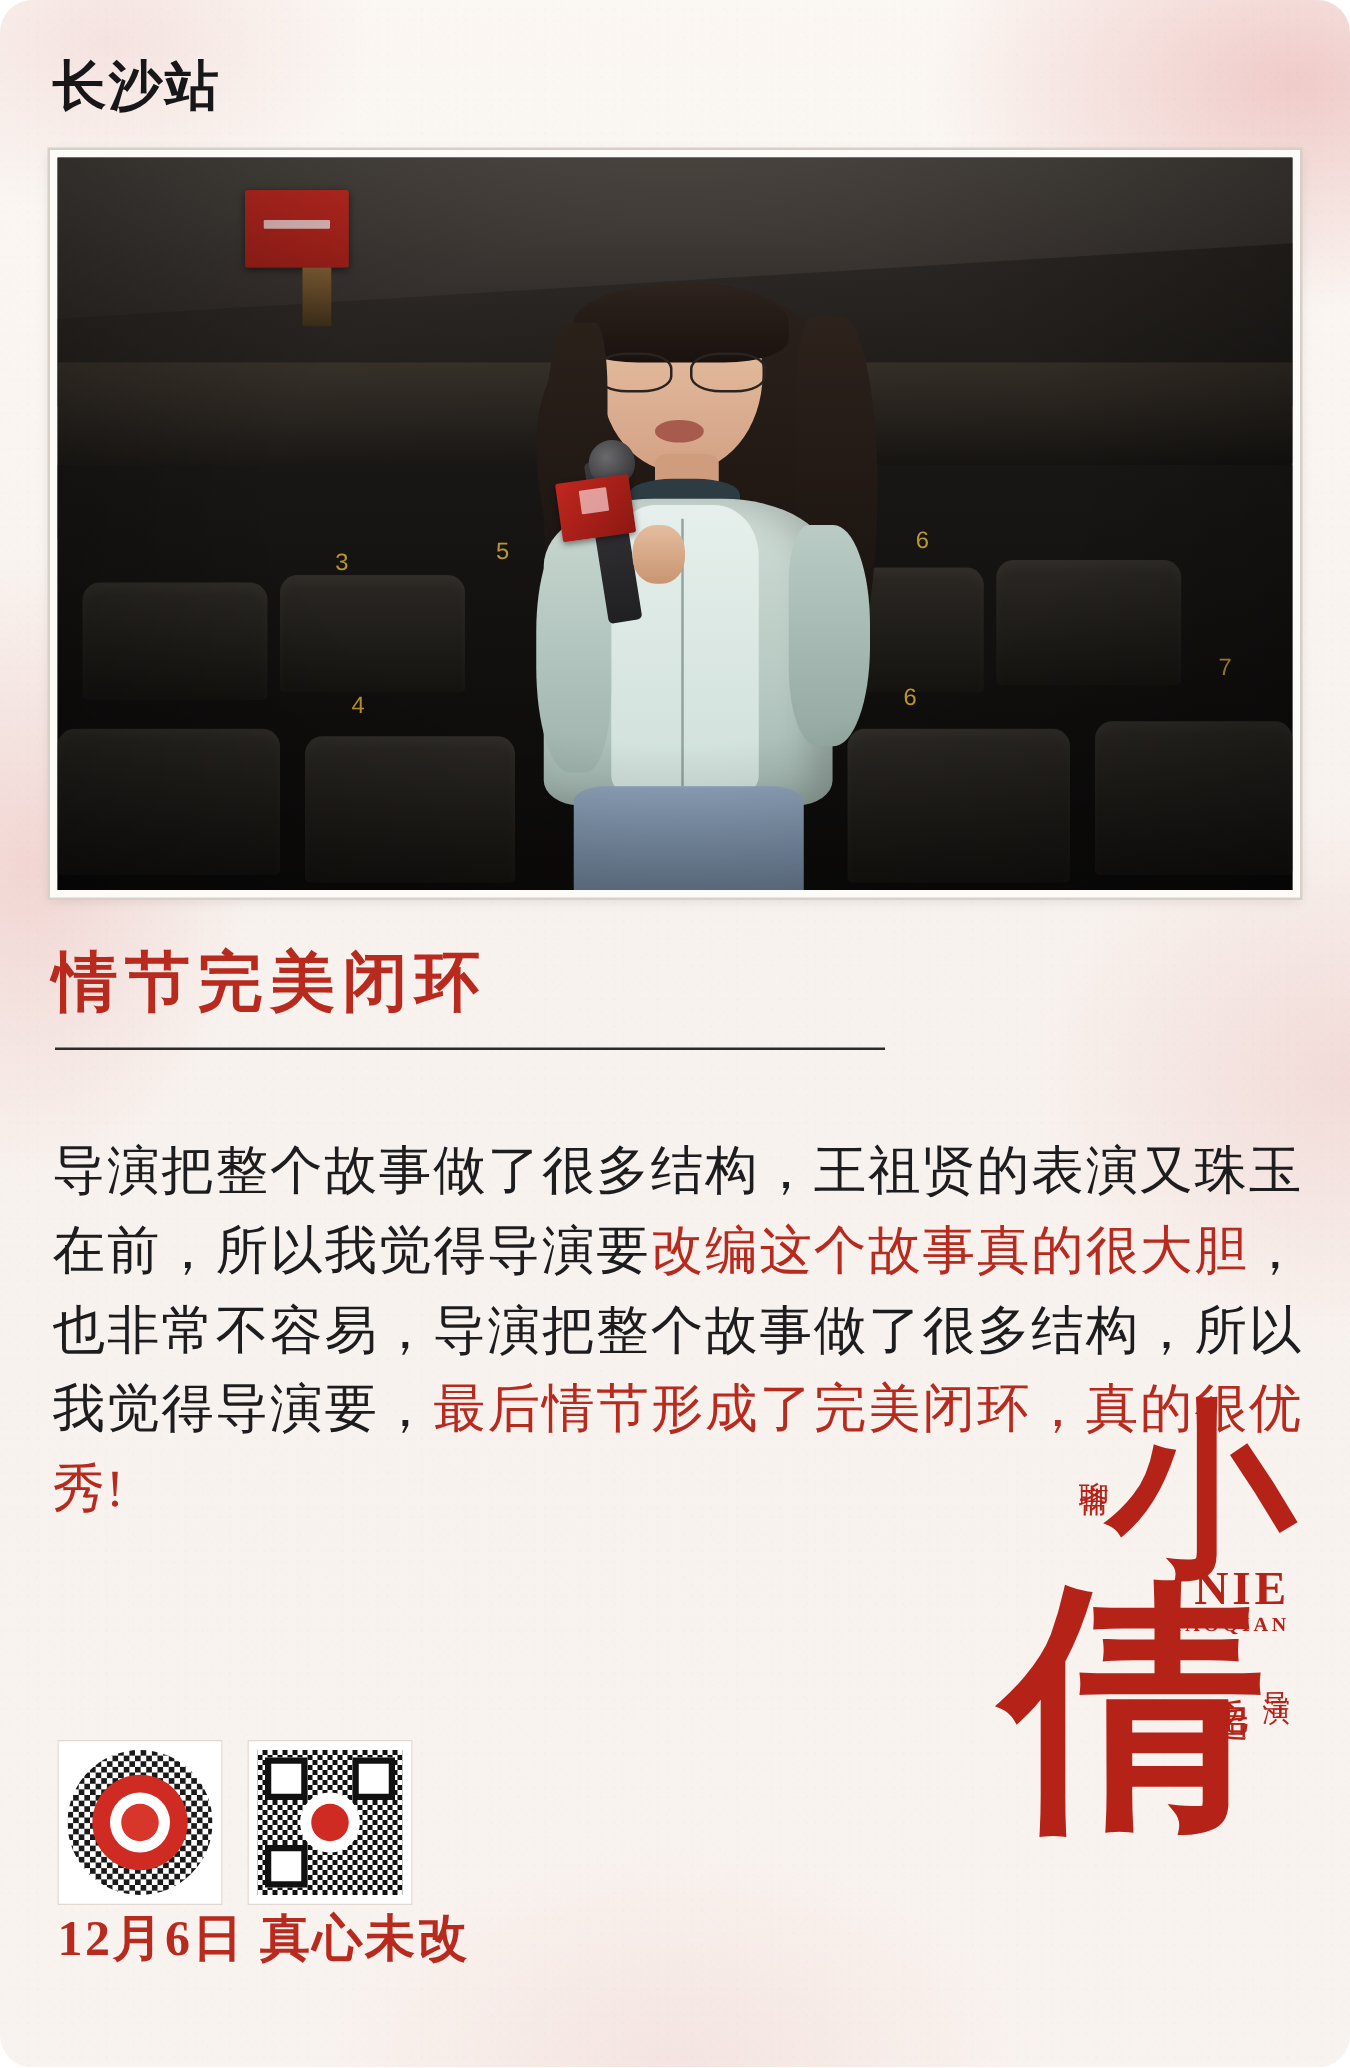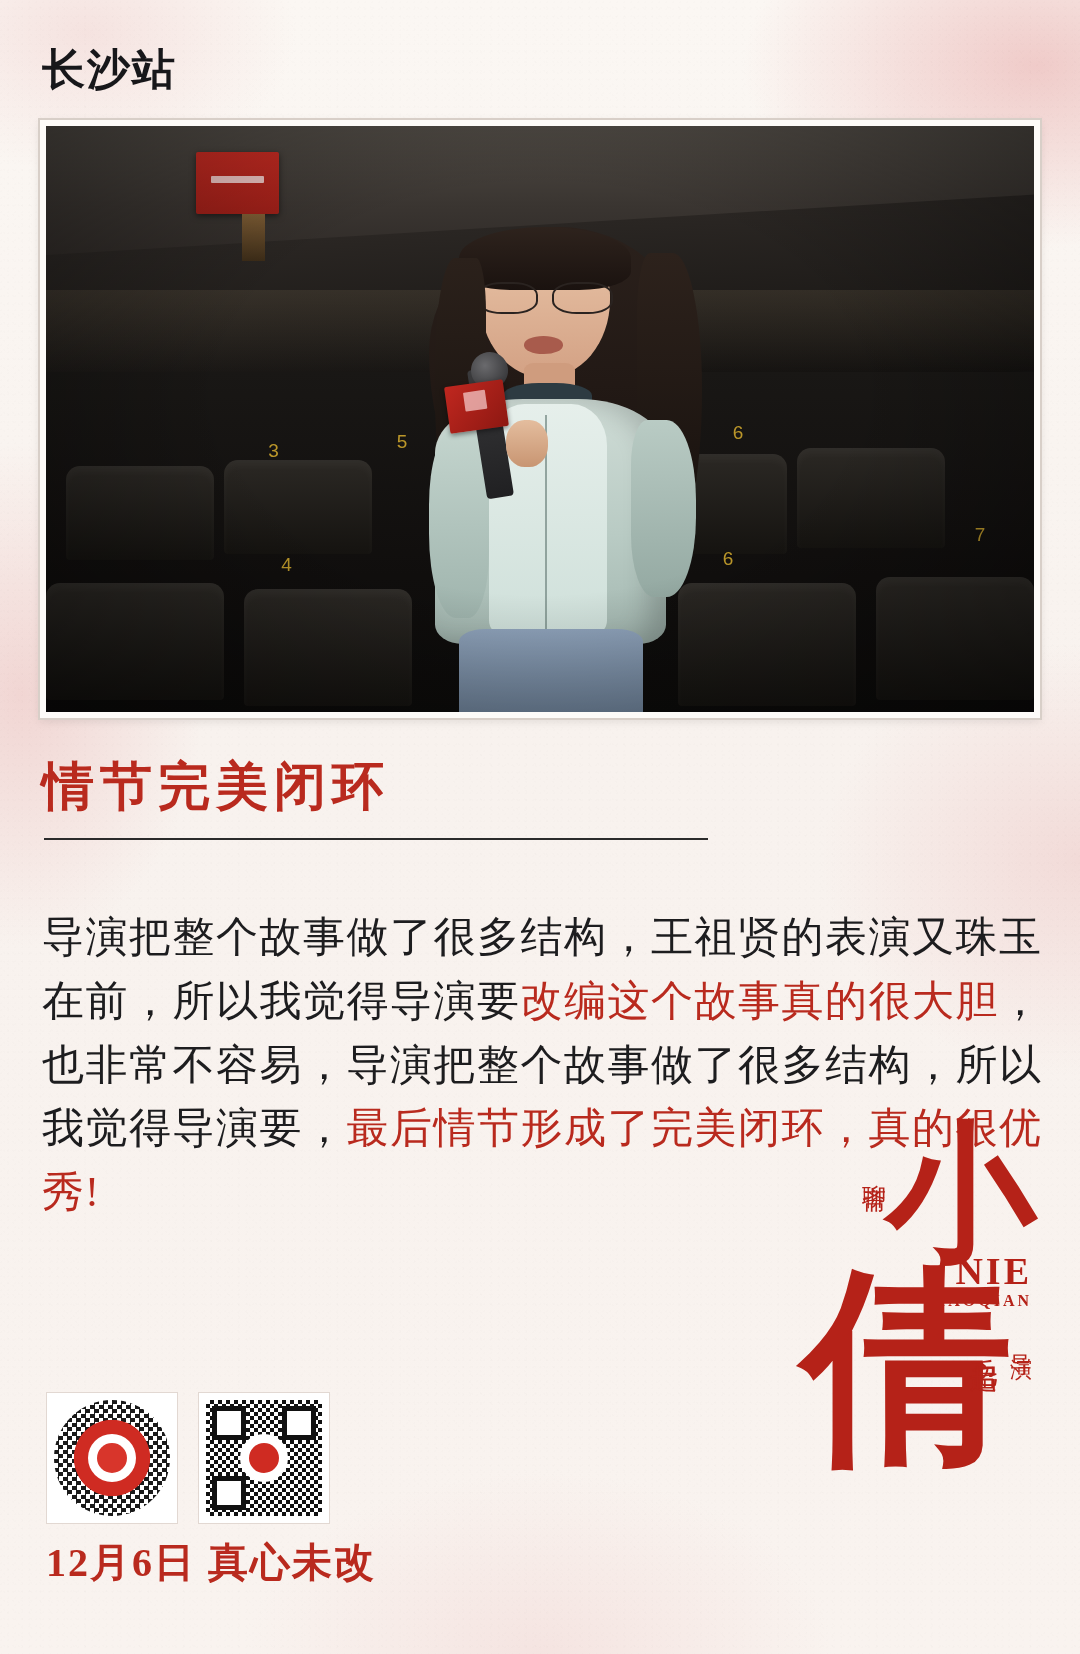--- a/index.html
+++ b/index.html
@@ -15,20 +15,21 @@
     width: 1080px;
     height: 1654px;
     overflow: hidden;
     background:
       radial-gradient(ellipse 420px 260px at 96% 4%, rgba(226,150,150,0.45), rgba(226,150,150,0) 70%),
       radial-gradient(ellipse 300px 200px at 8% 2%, rgba(232,180,180,0.30), rgba(232,180,180,0) 70%),
       radial-gradient(ellipse 260px 360px at 2% 42%, rgba(228,160,160,0.35), rgba(228,160,160,0) 70%),
       radial-gradient(ellipse 360px 300px at 100% 52%, rgba(228,165,165,0.30), rgba(228,165,165,0) 72%),
       radial-gradient(ellipse 420px 260px at 50% 100%, rgba(230,175,175,0.22), rgba(230,175,175,0) 70%),
       linear-gradient(180deg, #fbf7f3 0%, #f8f2ee 45%, #f9f3ef 100%);
+    border-radius: 26px;
   }
   
   .paper-noise {
     position: absolute;
     inset: 0;
     pointer-events: none;
     opacity: .5;
     background-image:
       radial-gradient(circle at 20% 30%, rgba(0,0,0,0.018) 0 1px, transparent 1px),
       radial-gradient(circle at 70% 65%, rgba(0,0,0,0.015) 0 1px, transparent 1px),
@@ -398,21 +399,21 @@
   .qr-corner {
     position:absolute; width:24px; height:24px; border:5px solid #111; background:#fff;
   }
   .qr-b .c1 { left:6px; top:6px; }
   .qr-b .c2 { right:6px; top:6px; }
   .qr-b .c3 { left:6px; bottom:6px; }
 
   .date-line {
     position: absolute;
     left: 46px;
-    bottom: 64px;
+    bottom: 76px;
     font-size: 40px;
     letter-spacing: 2px;
     color: #b92a1e;
     font-weight: 700;
     font-family: "Liberation Serif", "DejaVu Serif", serif;
   }
 </style>
 </head>
 <body>
 

